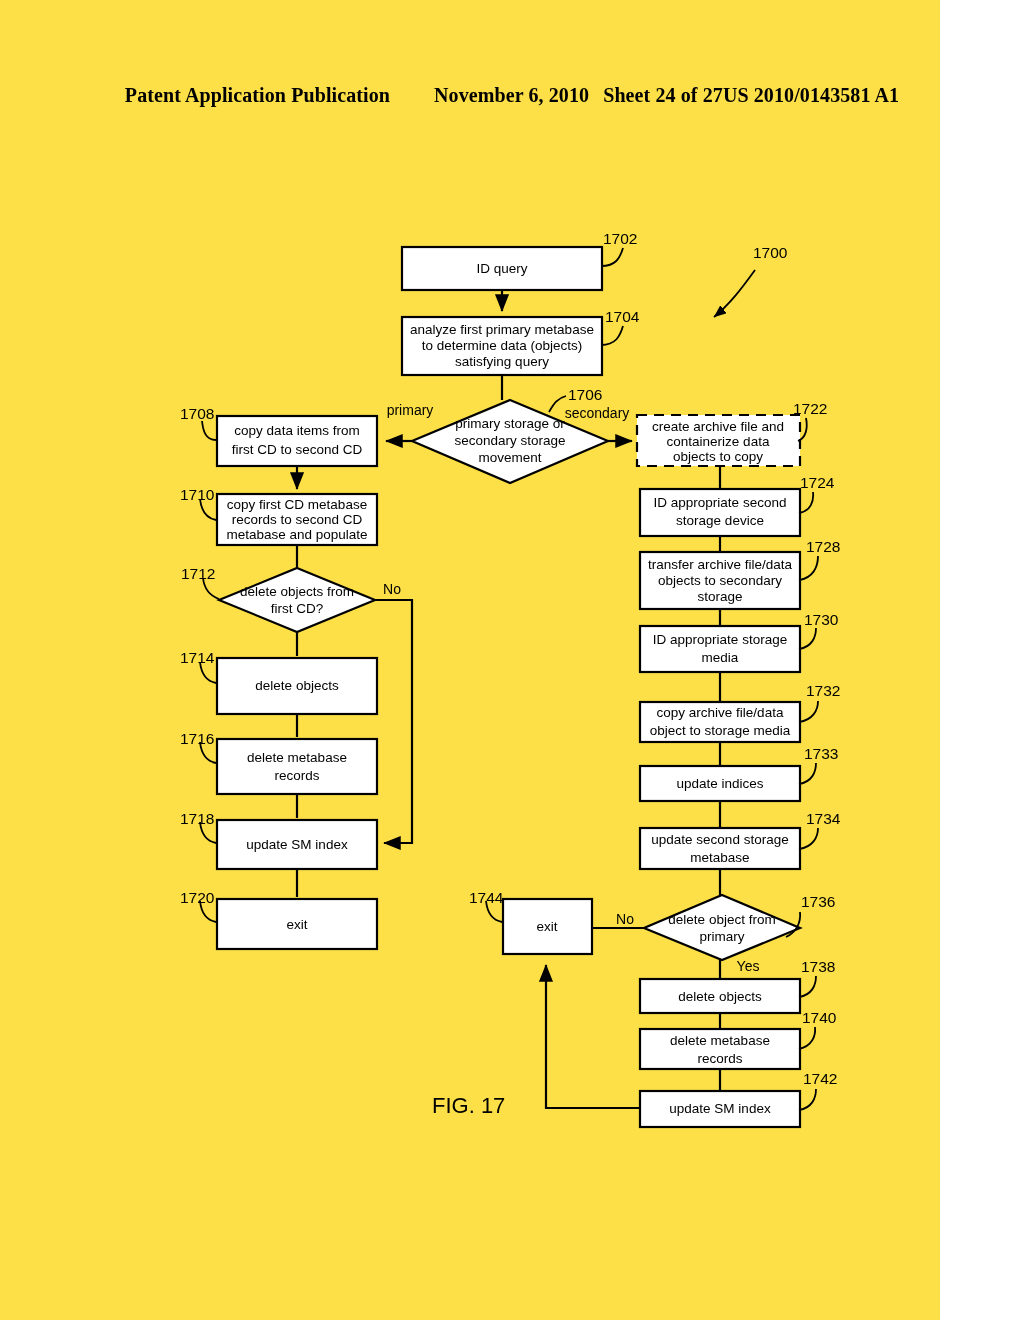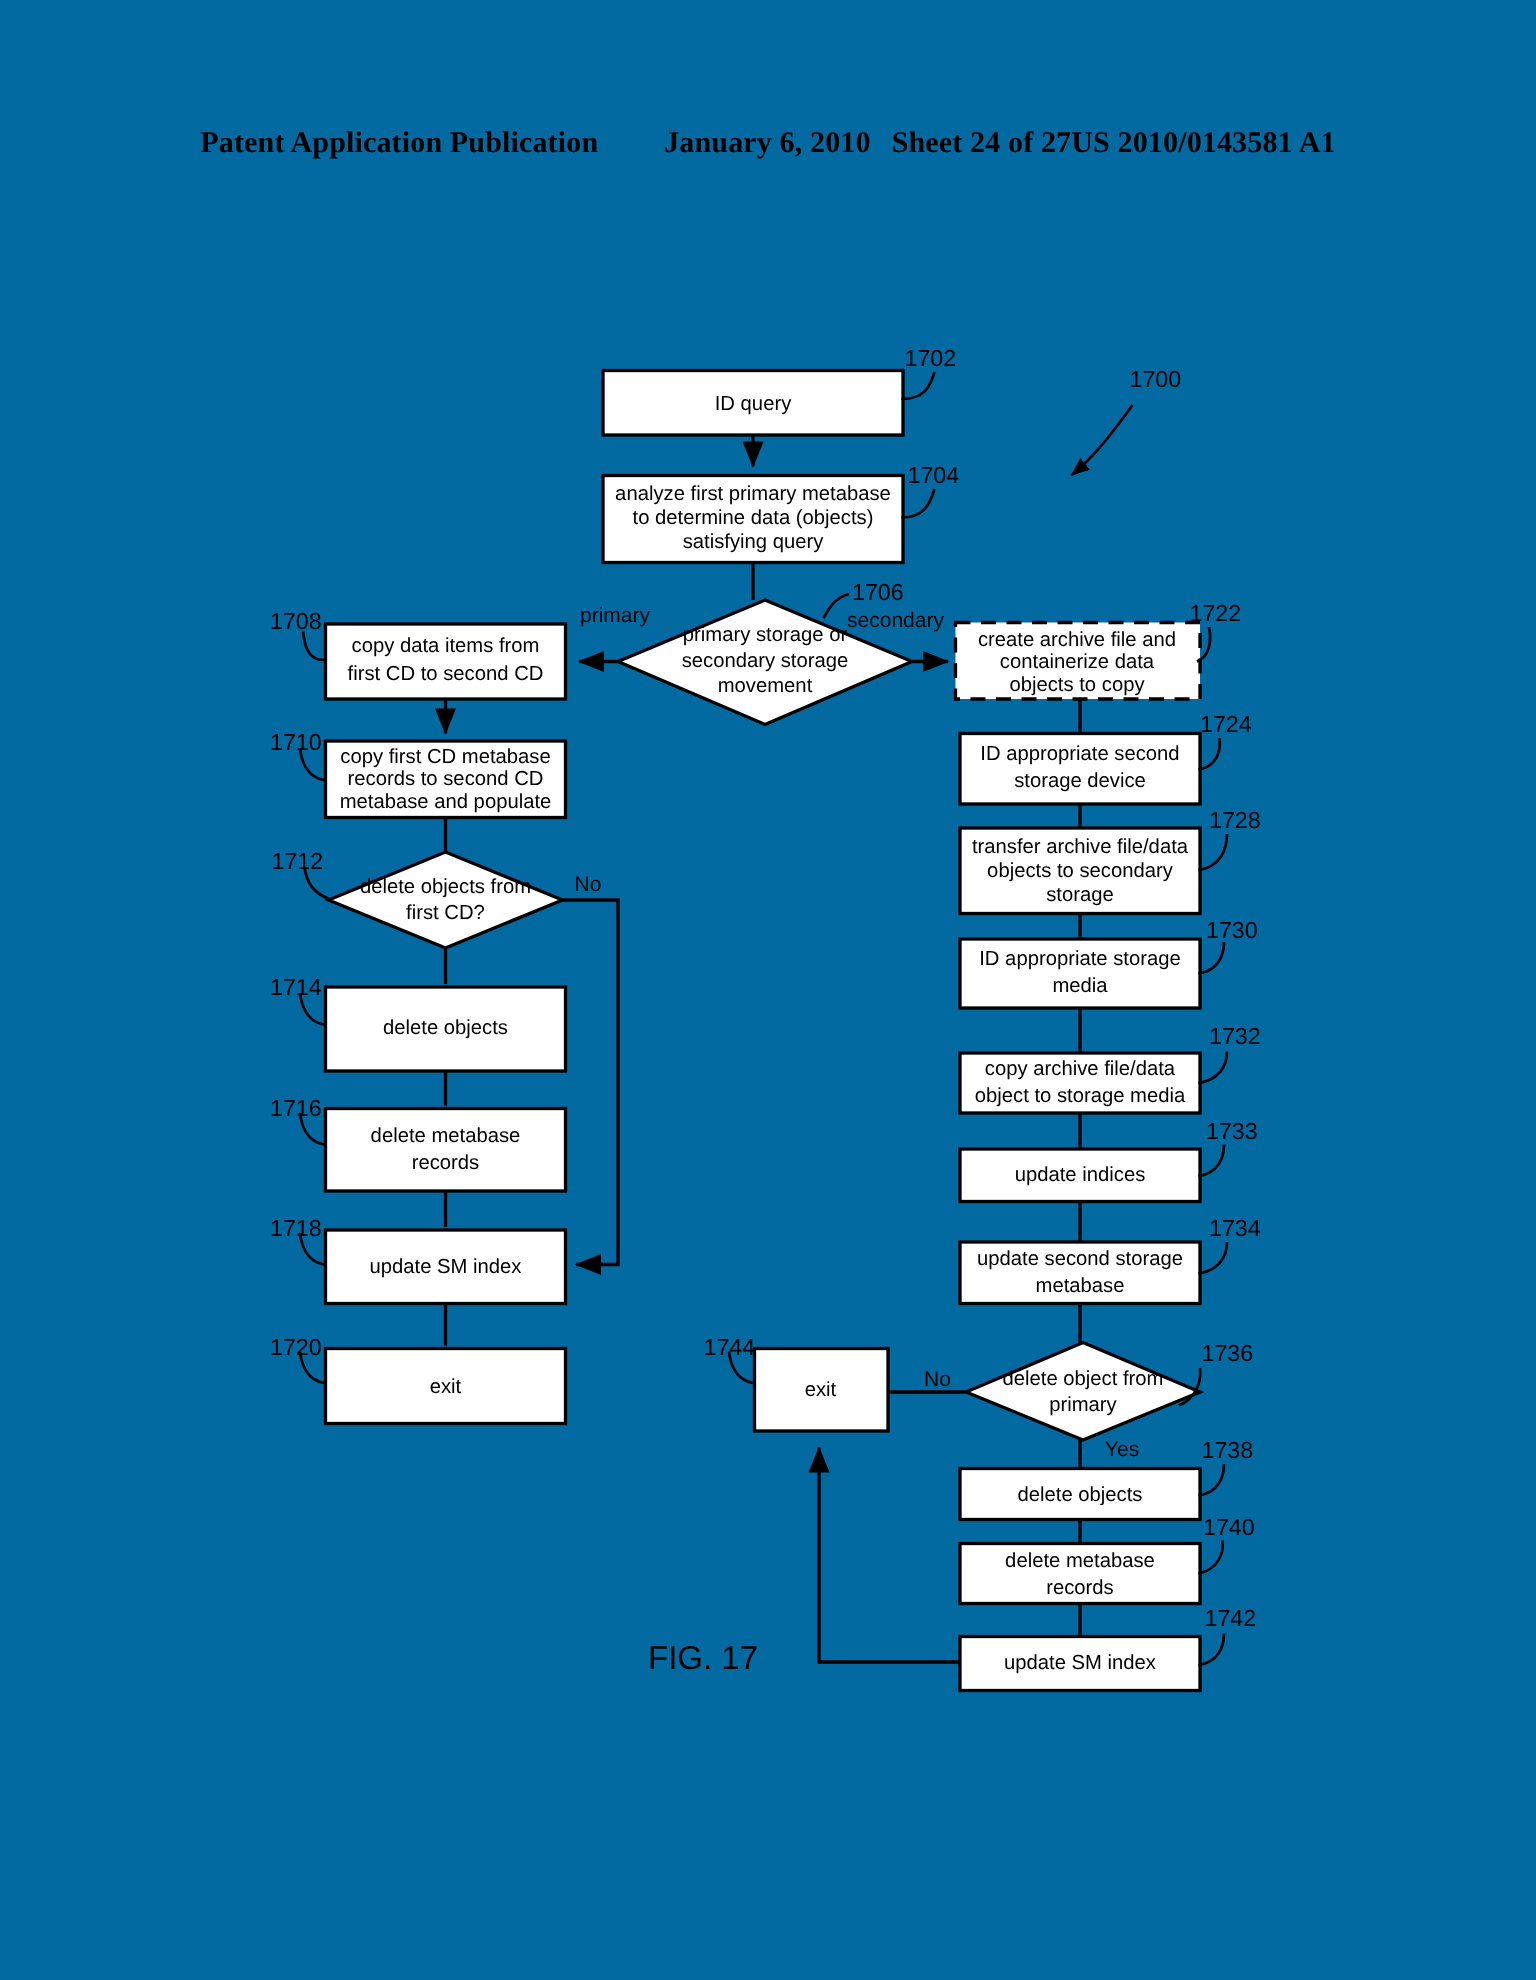--- a/index.html
+++ b/index.html
@@ -9,23 +9,23 @@
   }
   body {
     width: 1024px;
     height: 1320px;
     position: relative;
     font-family: "Liberation Sans", sans-serif;
     overflow: hidden;
   }
   #page {
     position: relative;
-    width: 1024px;
+    width: 940px;
     height: 1320px;
-    background: #0369a1;
+    background: #fde047;
   }
   
   .pub-header {
     position: absolute;
     top: 84px;
     left: 0;
     width: 1024px;
     display: flex;
     justify-content: center;
     align-items: baseline;
@@ -104,21 +104,21 @@
     dominant-baseline: middle;
   }
 </style>
 </head>
 <body>
 
 <div id="page">
 
   <div class="pub-header">
     <span class="seg-title">Patent Application Publication</span>
-    <span class="seg-date">January 6, 2010</span>
+    <span class="seg-date">November 6, 2010</span>
     <span class="seg-sheet">Sheet 24 of 27</span>
     <span class="seg-num">US 2010/0143581 A1</span>
   </div>
 
   <div id="figure">
   <svg width="1024" height="1320" viewBox="0 0 1024 1320" xmlns="http://www.w3.org/2000/svg">
     <defs>
       <marker id="arrow" markerWidth="9" markerHeight="9" refX="7.6" refY="3.2" orient="auto" markerUnits="strokeWidth">
         <path d="M0,0 L8,3.2 L0,6.4 z" fill="#000"></path>
       </marker>

